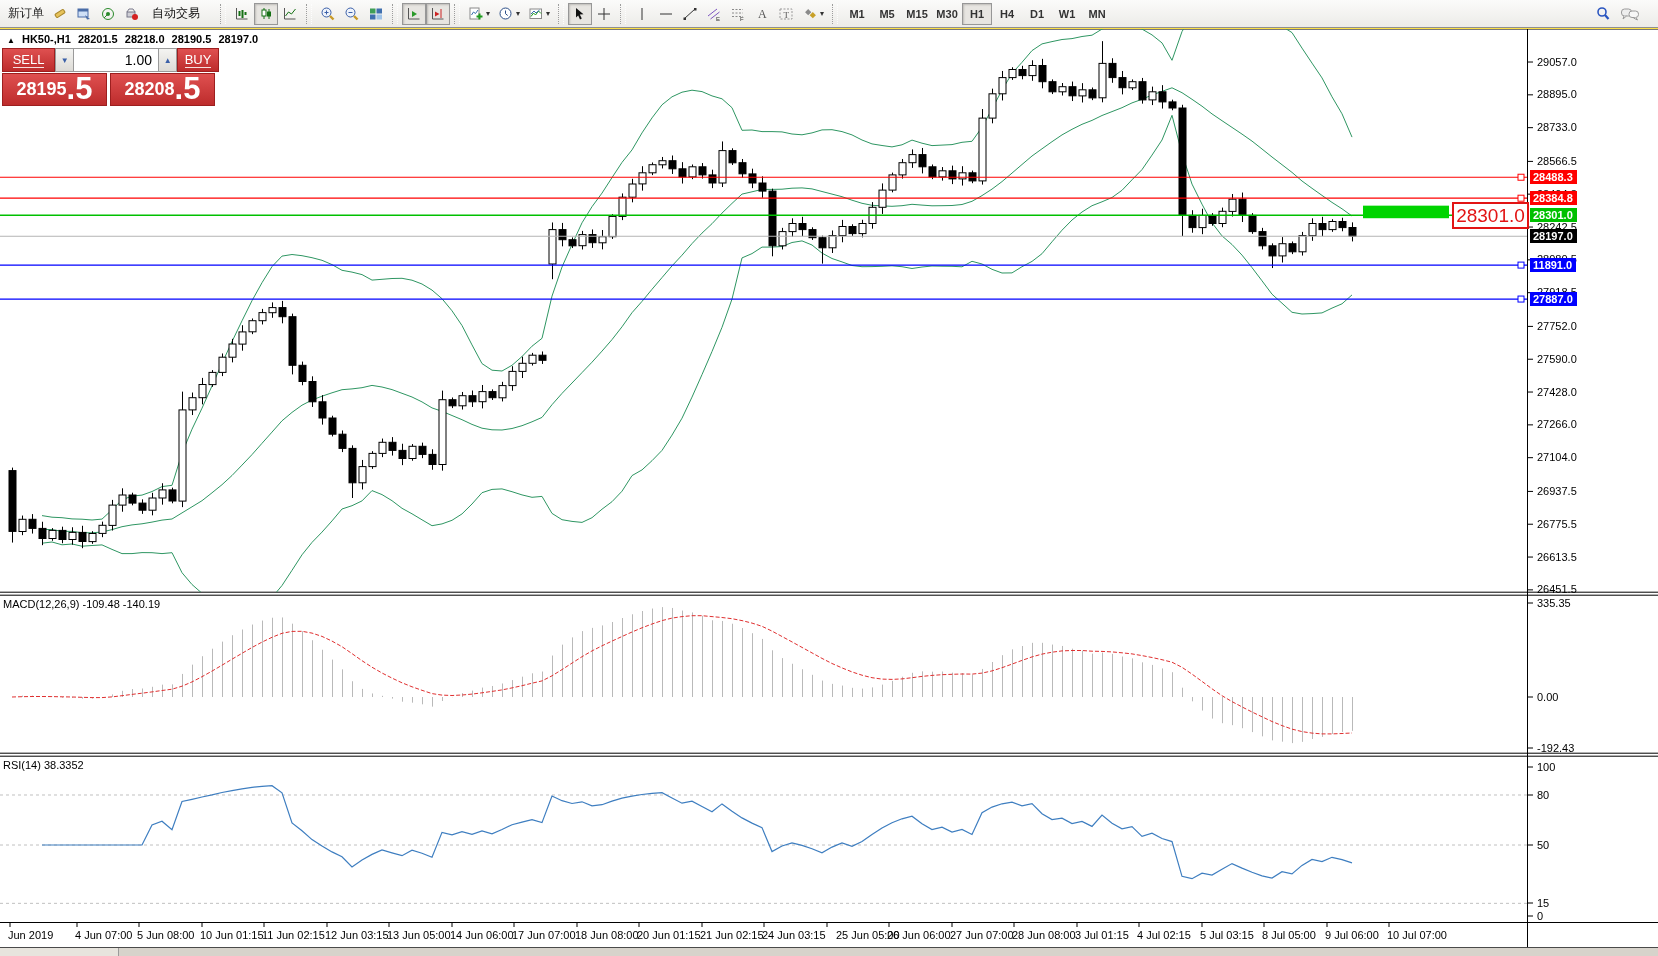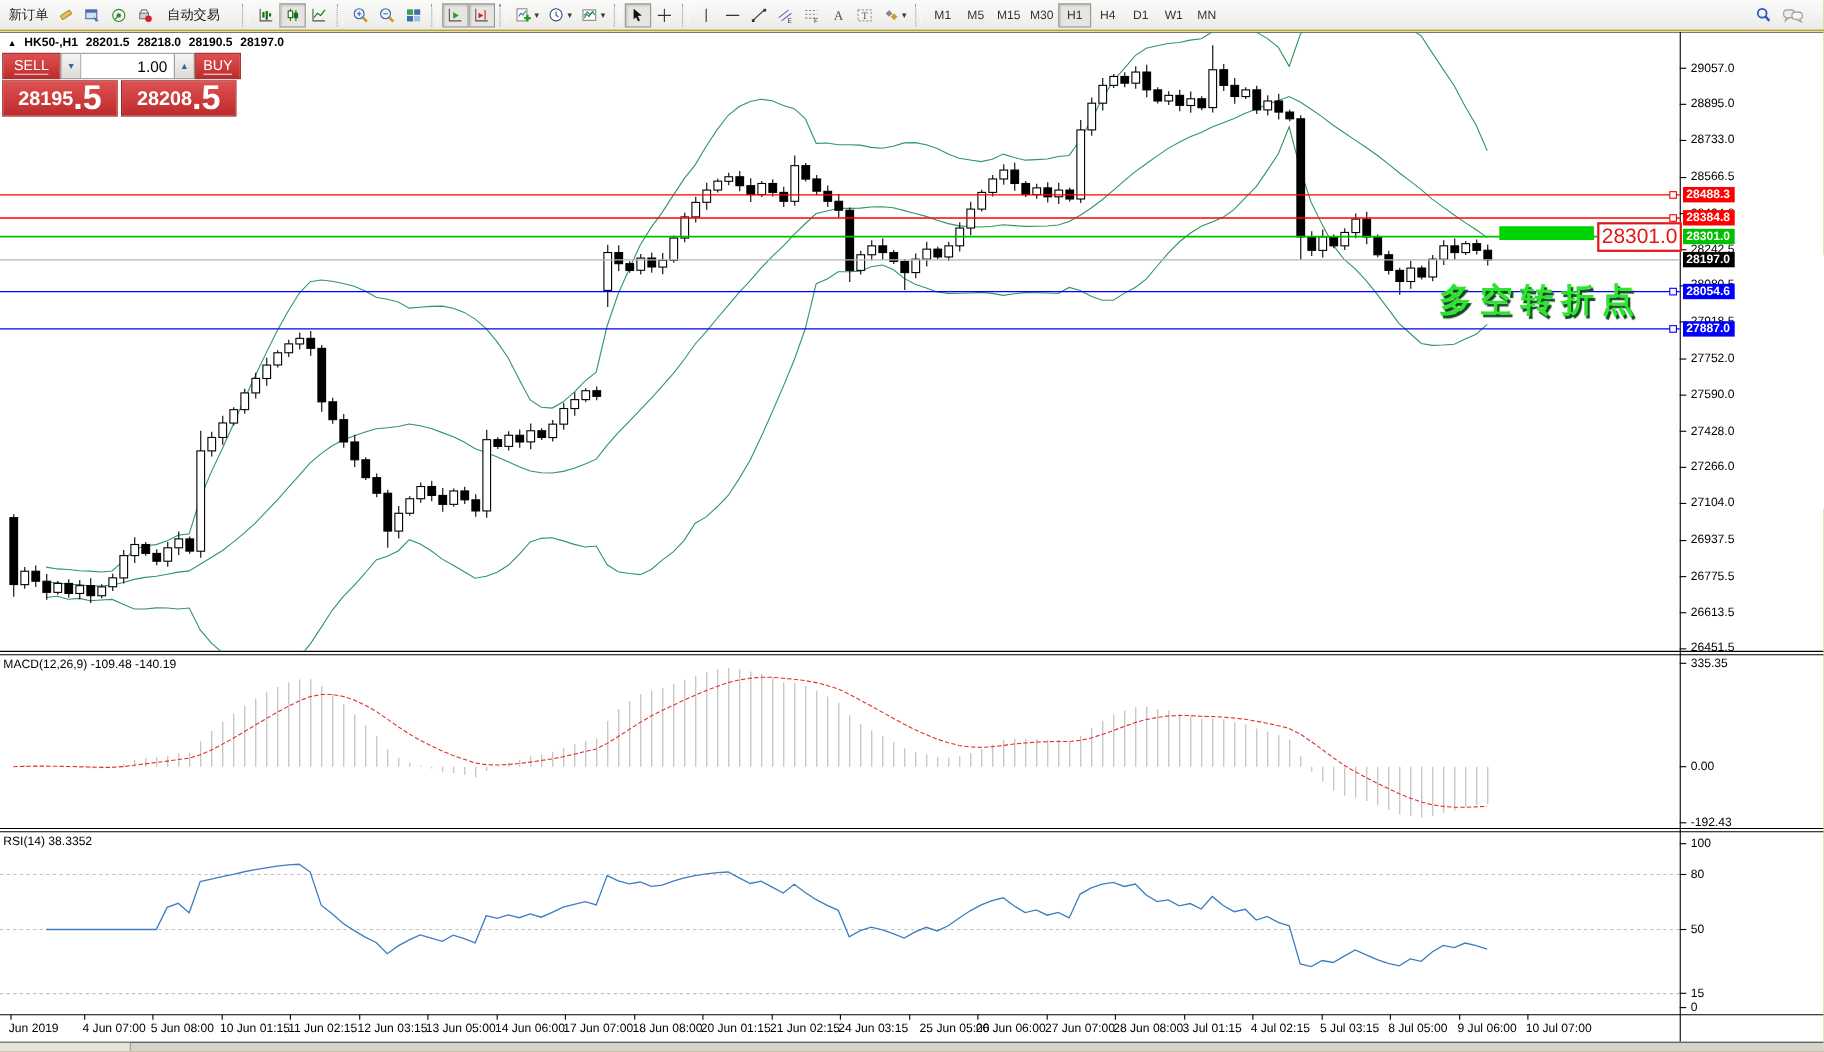--- a/index.html
+++ b/index.html
@@ -9,21 +9,21 @@
   .toolbar{position:absolute;left:0;top:0;width:100%;height:28px;box-sizing:border-box;
            background:linear-gradient(#fbfbfa,#ecebe8);border-bottom:1px solid #8f8f8f;
            display:flex;align-items:center;padding:0 4px;}
   .tbtn{height:22px;min-width:24px;border:1px solid transparent;background:transparent;
         display:flex;align-items:center;justify-content:center;font-family:inherit;
         font-size:12px;color:#222;padding:0 3px;box-sizing:border-box;cursor:default;}
   .tbtn.pressed{background:#e7e5e1;border:1px solid #979797;box-shadow:inset 1px 1px 2px rgba(0,0,0,.18);}
   .tbtn .caret{font-size:8px;color:#333;margin-left:2px;}
   .tlabel{font-size:12px;color:#111;margin:0 12px;}
   .grip{width:4px;height:20px;margin:0 4px;border-left:1px dotted #9d9d9d;border-right:1px dotted #fdfdfd;}
-  .tf{width:30px;font-weight:normal;font-size:11px;color:#333;}
+  .tf{width:30px;font-weight:bold;font-size:11px;color:#333;}
   .toolbar-right{margin-left:auto;display:flex;align-items:center;padding-right:10px;}
   
   .chart{position:absolute;left:0;top:29px;width:1658px;height:927px;background:#fff;}
   #chart-svg{position:absolute;left:0;top:-29px;width:1658px;height:956px;pointer-events:none;}
   #overlays{position:absolute;left:0;top:-29px;width:1658px;height:956px;pointer-events:none;}
   .tick{position:absolute;font-size:11px;color:#000;white-space:nowrap;}
   .badge{position:absolute;left:1530px;font-size:11px;font-weight:bold;color:#fff;
          padding:1px 4px 1px 3px;white-space:nowrap;line-height:12px;}
   .dlabel{position:absolute;top:929px;font-size:11px;color:#000;white-space:nowrap;}
   .sym-header{position:absolute;left:7px;top:4px;font-size:11px;font-weight:bold;color:#000;}
@@ -803,21 +803,21 @@
         <div class="tick" style="left:1537px;top:691px">0.00</div>
         <div class="tick" style="left:1537px;top:742px">-192.43</div>
         <div class="tick" style="left:1537px;top:761px">100</div>
         <div class="tick" style="left:1537px;top:789px">80</div>
         <div class="tick" style="left:1537px;top:839px">50</div>
         <div class="tick" style="left:1537px;top:897px">15</div>
         <div class="tick" style="left:1537px;top:910px">0</div>
         <div class="badge" style="background:#ff0000;top:170px">28488.3</div>
         <div class="badge" style="background:#ff0000;top:191px">28384.8</div>
         <div class="badge" style="background:#00c000;top:208px">28301.0</div>
-        <div class="badge" style="background:#0000ff;top:258px">28054.6</div>
+        <div class="badge" style="background:#0000ff;top:258px">11891.0</div>
         <div class="badge" style="background:#0000ff;top:292px">27887.0</div>
         <div class="badge" style="background:#000;top:229px">28197.0</div>
         <div class="dlabel" style="left:8px">Jun 2019</div>
         <div class="dlabel" style="left:75px">4 Jun 07:00</div>
         <div class="dlabel" style="left:137px">5 Jun 08:00</div>
         <div class="dlabel" style="left:200px">10 Jun 01:15</div>
         <div class="dlabel" style="left:262px">11 Jun 02:15</div>
         <div class="dlabel" style="left:325px">12 Jun 03:15</div>
         <div class="dlabel" style="left:387px">13 Jun 05:00</div>
         <div class="dlabel" style="left:450px">14 Jun 06:00</div>
@@ -870,19 +870,18 @@
           <span class="p-main">28208</span>
           <span class="p-frac">.5</span>
         </div>
       </div>
     </div>
 
     <div class="ind-header" style="top:569px;">MACD(12,26,9) -109.48 -140.19</div>
     <div class="ind-header" style="top:730px;">RSI(14) 38.3352</div>
 
     <div class="price-callout">28301.0</div>
-    <div class="cjk-note">多空转折点</div>
 
     <div class="bottom-bar">
       <div class="bottom-box"></div>
     </div>
   </div>
 </div>
 
 </body></html>

